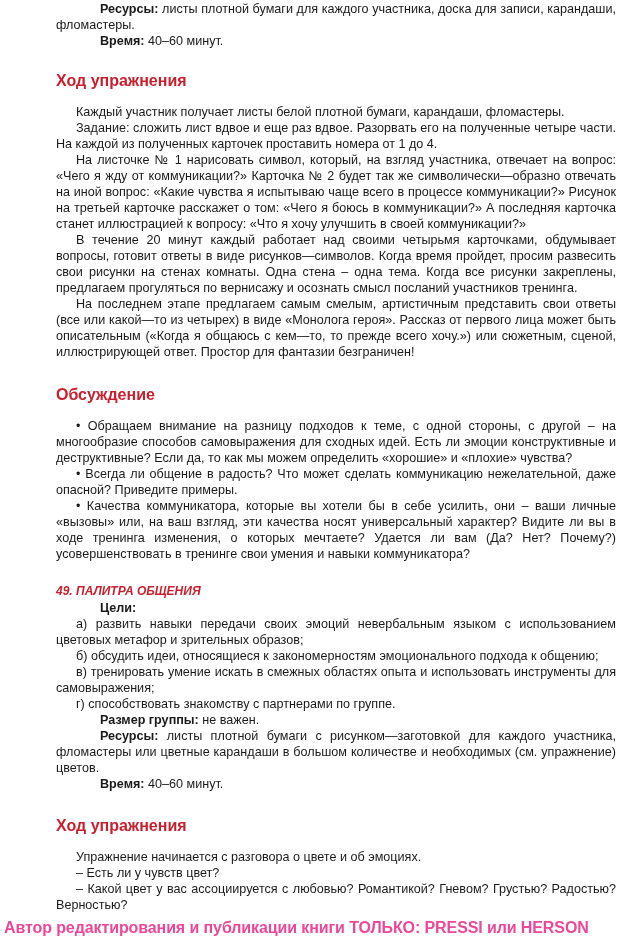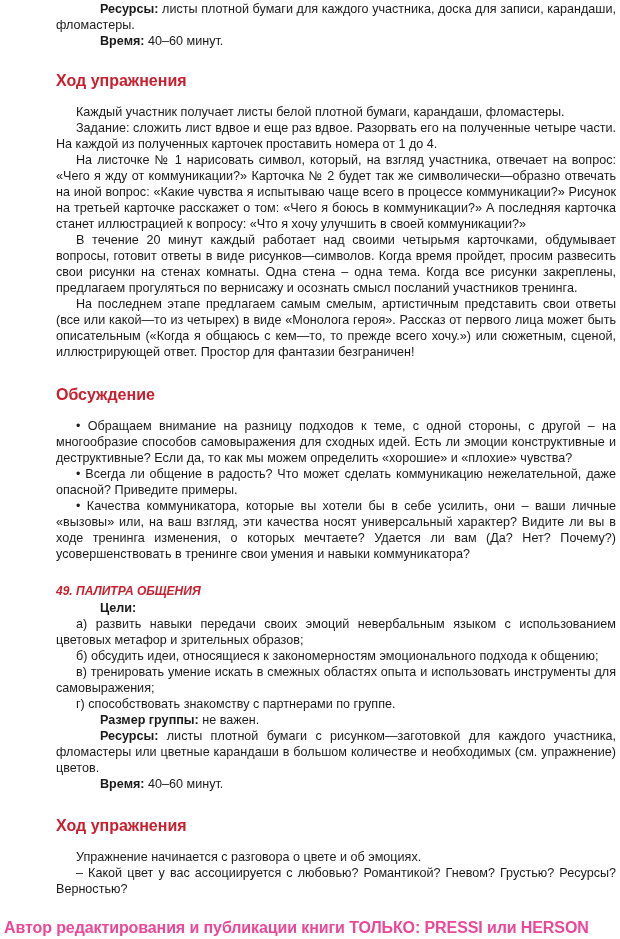--- a/index.html
+++ b/index.html
@@ -92,17 +92,18 @@
     <p>в) тренировать умение искать в смежных областях опыта и использовать инструменты для самовыражения;</p>
     <p>г) способствовать знакомству с партнерами по группе.</p>
     <p><b>Размер группы:</b><span> не важен.</span></p>
     <p><b>Ресурсы:</b><span> листы плотной бумаги с рисунком—заготовкой для каждого участника, фломастеры или цветные карандаши в большом количестве и необходимых (см. упражнение) цветов.</span></p>
     <p><b>Время:</b><span> 40–60 минут.</span></p>
   </div>
 
   <h2 class="h-section" style="margin-top:25px;">Ход упражнения</h2>
   <div style="margin-top:14px;">
     <p>Упражнение начинается с разговора о цвете и об эмоциях.</p>
-    <p>– Какой цвет у вас ассоциируется с любовью? Романтикой? Гневом? Грустью? Ресурсы? Верностью?</p>
+    <p>– Есть ли у чувств цвет?</p>
+    <p>– Какой цвет у вас ассоциируется с любовью? Романтикой? Гневом? Грустью? Радостью? Верностью?</p>
   </div>
 </div>
 
 <div class="footer">Автор редактирования и публикации книги ТОЛЬКО: PRESSI или HERSON</div>
 
 </body></html>

